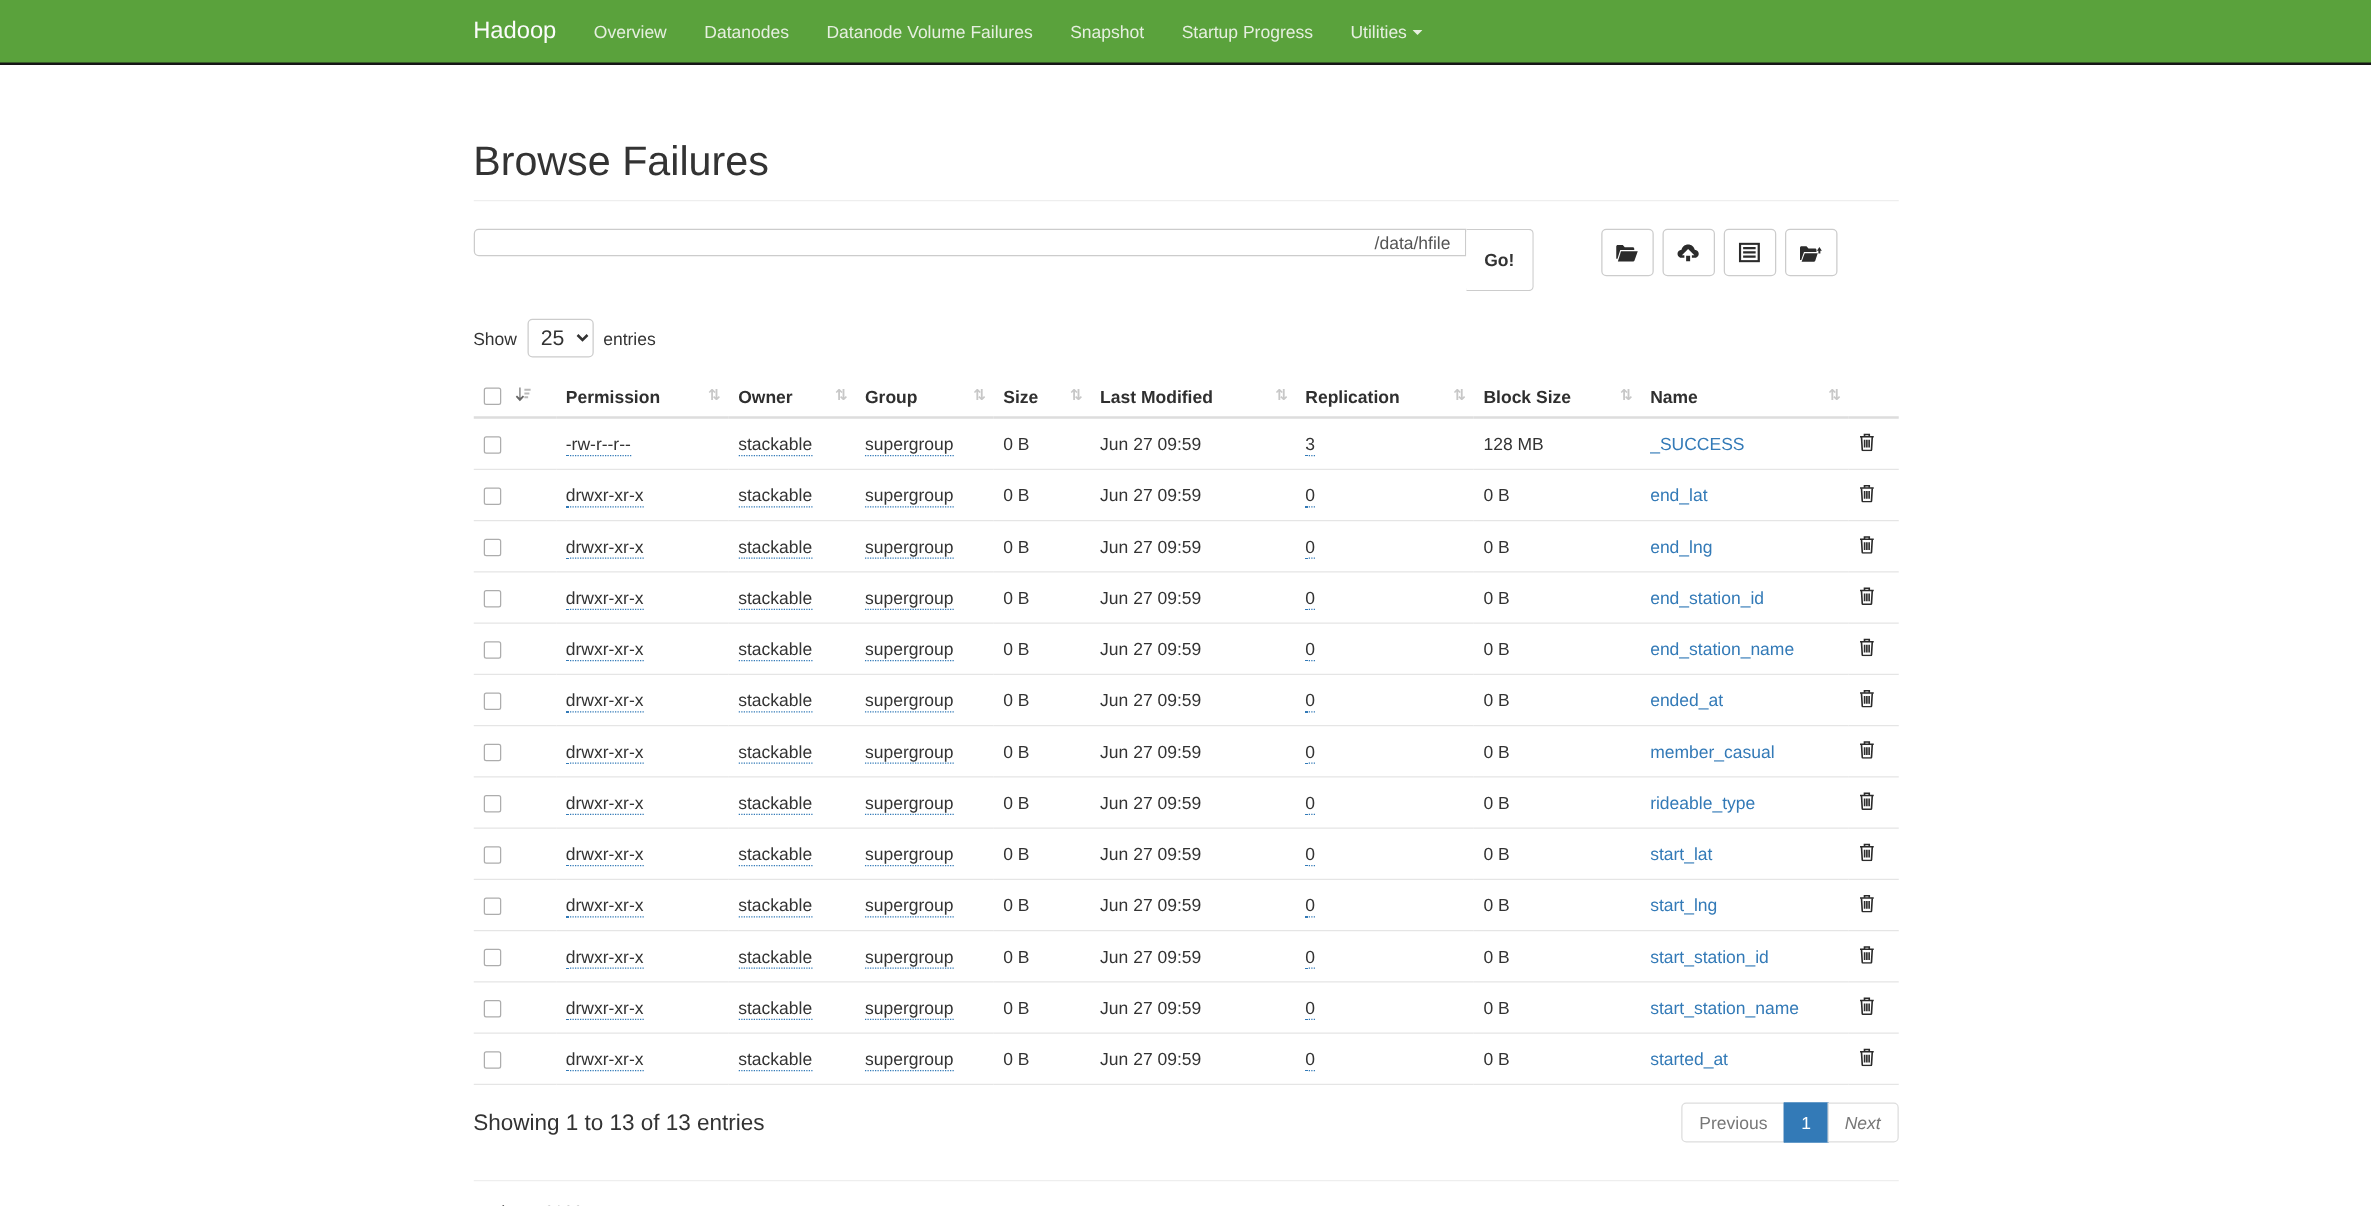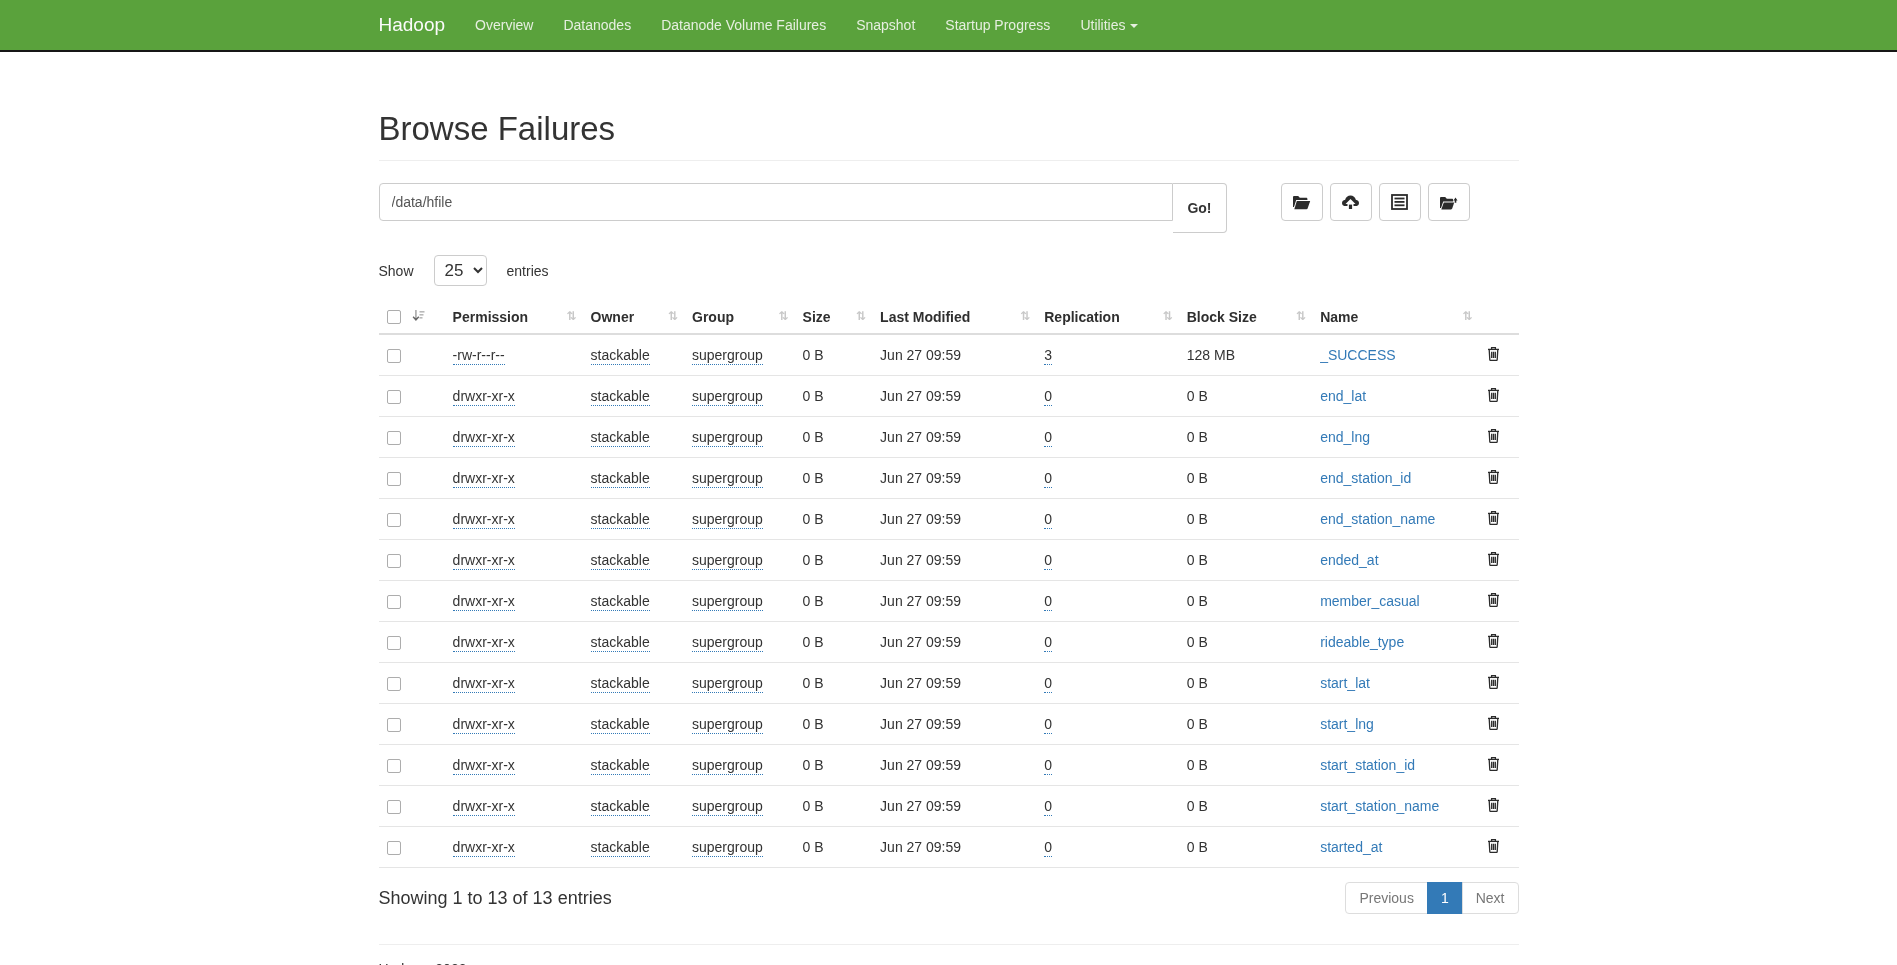--- a/index.html
+++ b/index.html
@@ -59,28 +59,29 @@
     font-weight: 400;
     color: #333;
     letter-spacing: 0;
   }
 
   
   .path-row { display: flex; align-items: flex-start; margin-top: 22px; }
   .input-group { display: flex; width: 848px; }
   .path-input {
     flex: 1;
-    height: 38px;
+    height: 22px;
     padding: 6px 12px;
     font-size: 14px;
     color: #555;
     border: 1px solid #ccc;
     border-radius: 4px 0 0 4px;
     outline: none;
     font-family: "Liberation Sans", "DejaVu Sans", sans-serif;
+    text-align: right;
   }
   .go-btn {
     height: 50px;
     padding: 6px 14px;
     font-size: 14px;
     font-weight: 700;
     color: #333;
     background: #fff;
     border: 1px solid #ccc;
     border-left: none;
@@ -98,21 +99,21 @@
     display: flex; align-items: center; justify-content: center;
     color: #2b2b2b;
   }
   .tool-btn svg { display: block; }
 
   
   .controls-row {
     display: flex; justify-content: space-between; align-items: center;
     margin-top: 22px;
   }
-  .show-control { display: flex; align-items: center; gap: 20px; color: #333; }
+  .show-control { display: flex; align-items: center; gap: 8px; color: #333; }
   .page-size-select {
     height: 31px;
     padding: 4px 6px;
     border: 1px solid #ccc;
     border-radius: 4px;
     font-size: 17px;
     color: #333;
     background: #fff;
     font-family: "Liberation Sans", "DejaVu Sans", sans-serif;
   }
@@ -183,21 +184,21 @@
   .pagination .page-item {
     padding: 7px 13px;
     font-size: 14px;
     border: 1px solid #ddd;
     background: #fff;
     color: #777;
     cursor: pointer;
     margin-left: -1px;
   }
   .pagination .page-item:first-child { border-radius: 4px 0 0 4px; }
-  .pagination .page-item:last-child { border-radius: 0 4px 4px 0; }
+  .pagination .page-item:last-child { border-radius: 0 4px 4px 0; font-style: italic; }
   .pagination .page-item.active {
     background: #337ab7;
     border-color: #337ab7;
     color: #fff;
   }
 
   
   .footer-divider { border: none; border-top: 1px solid #eee; margin-top: 30px; }
   .site-footer { padding: 16px 0 30px; color: #333; font-size: 14px; }
 </style>

